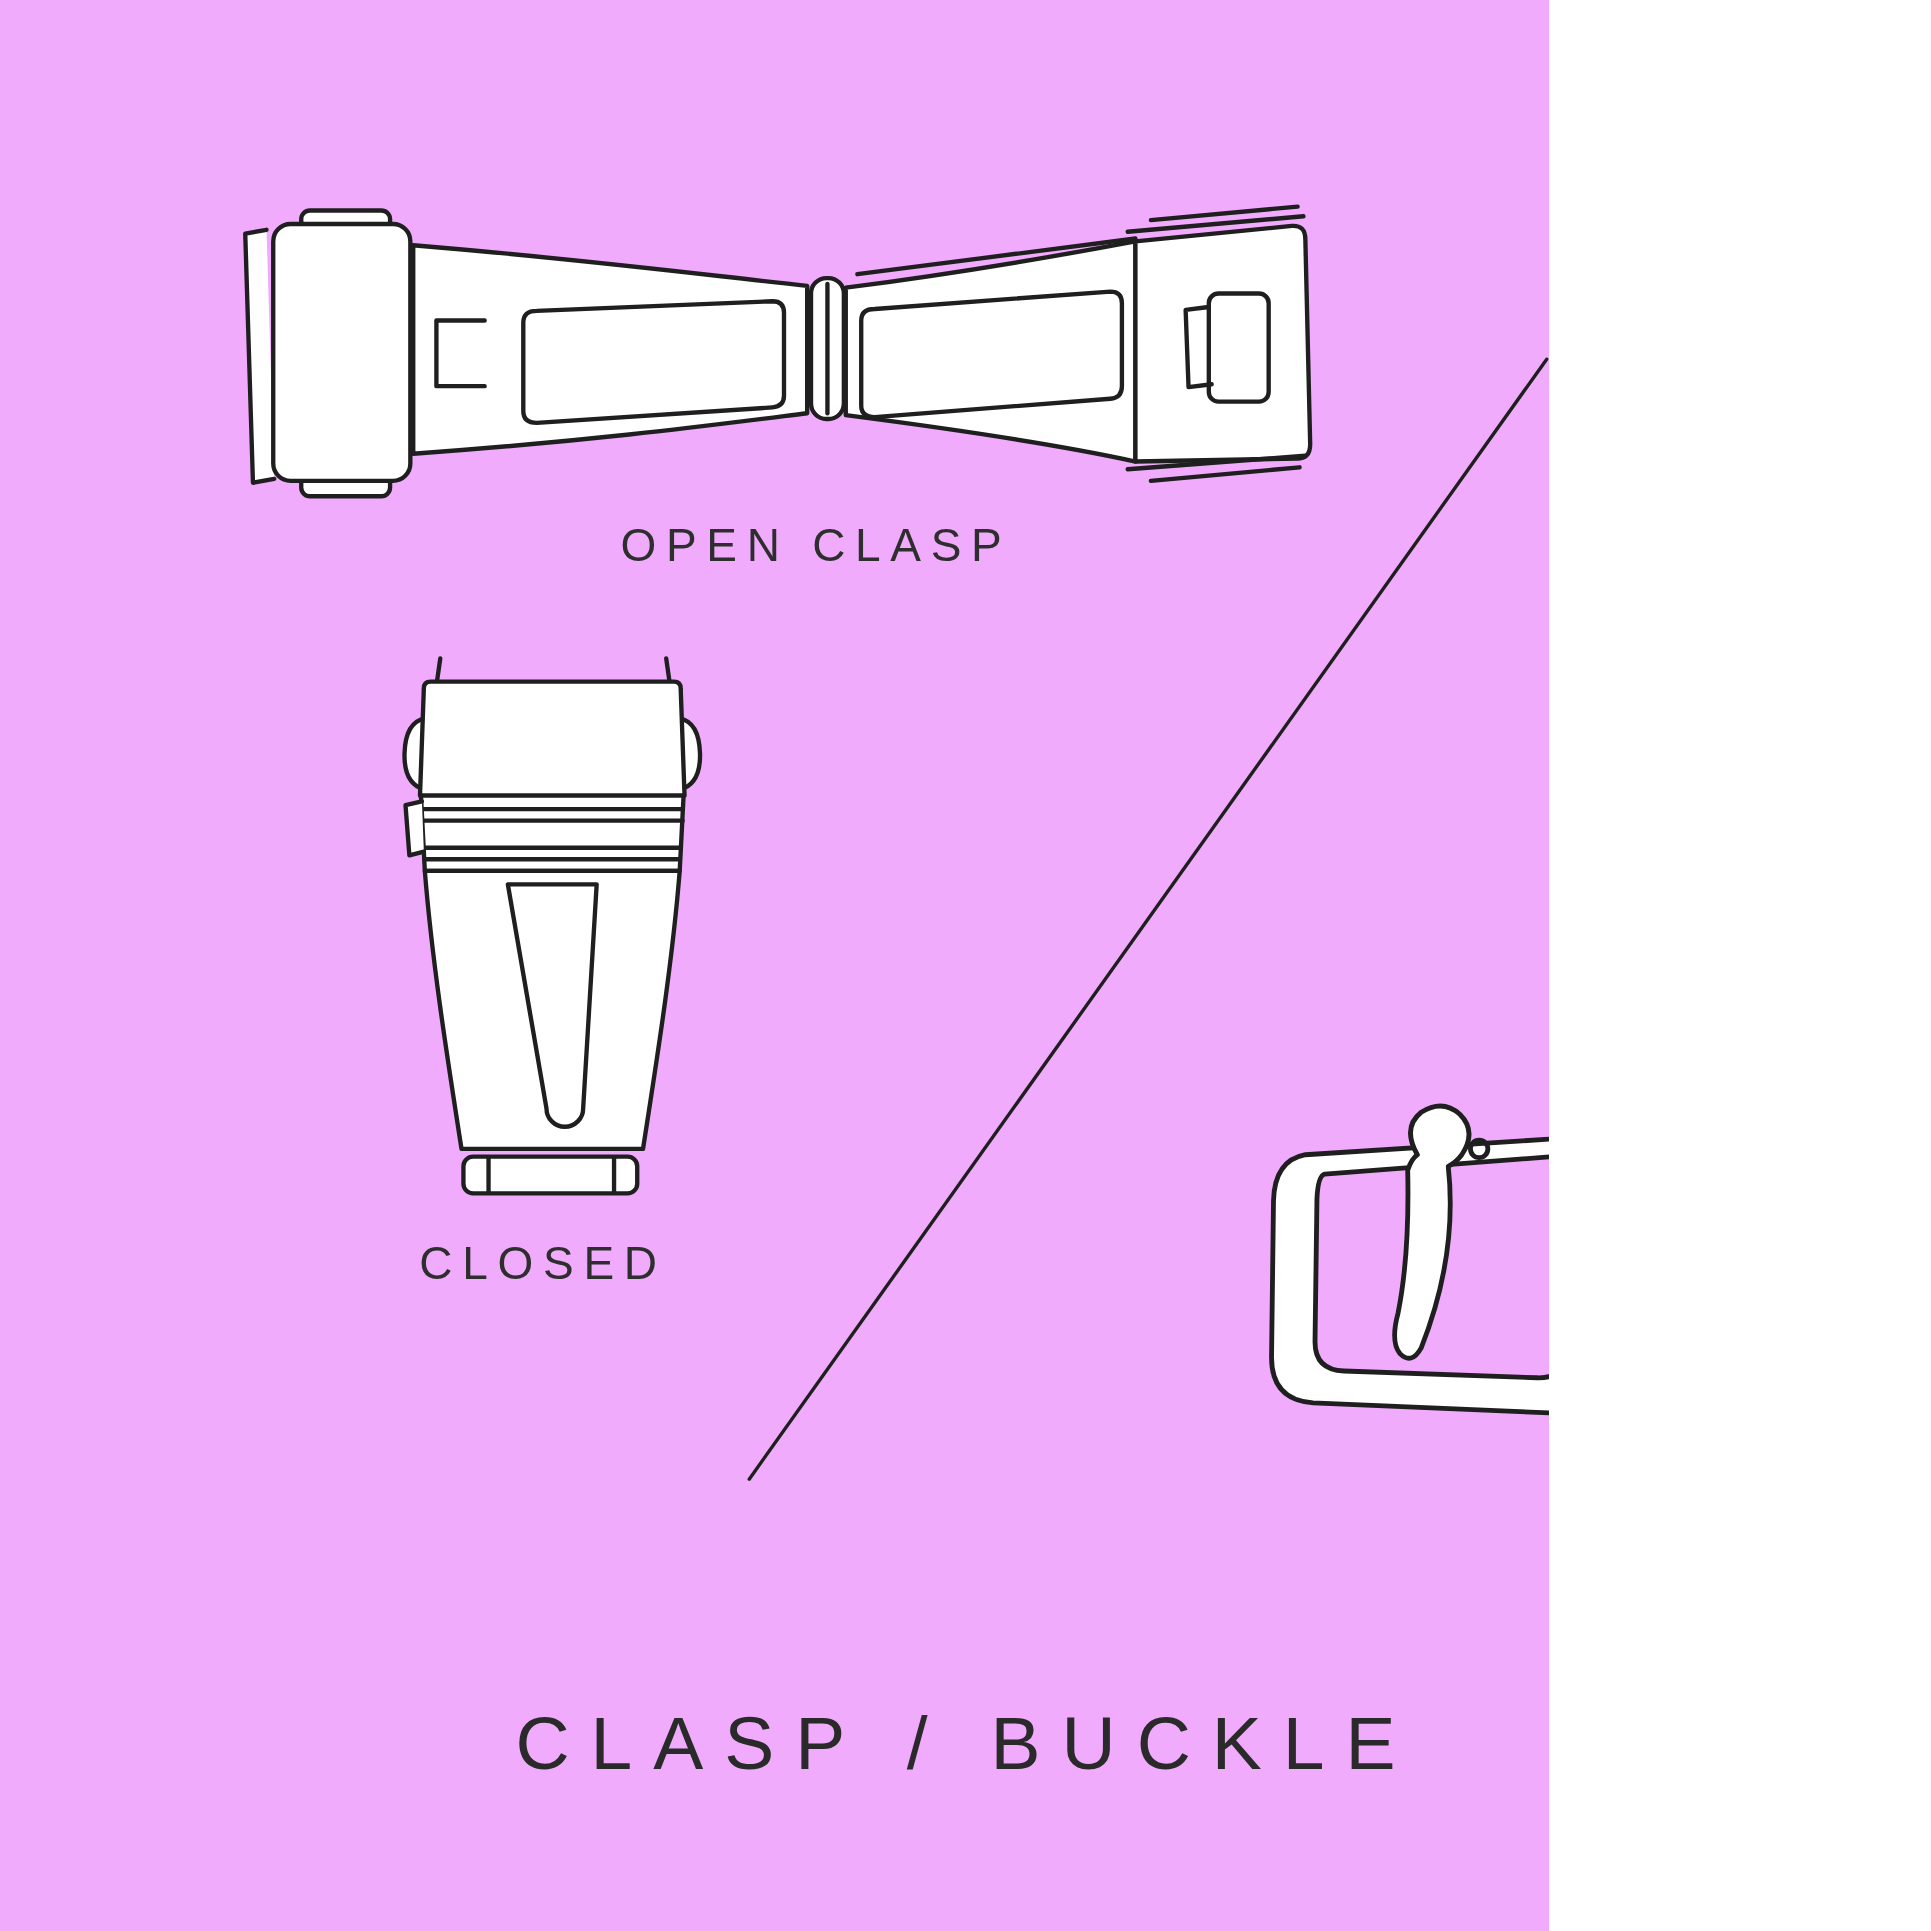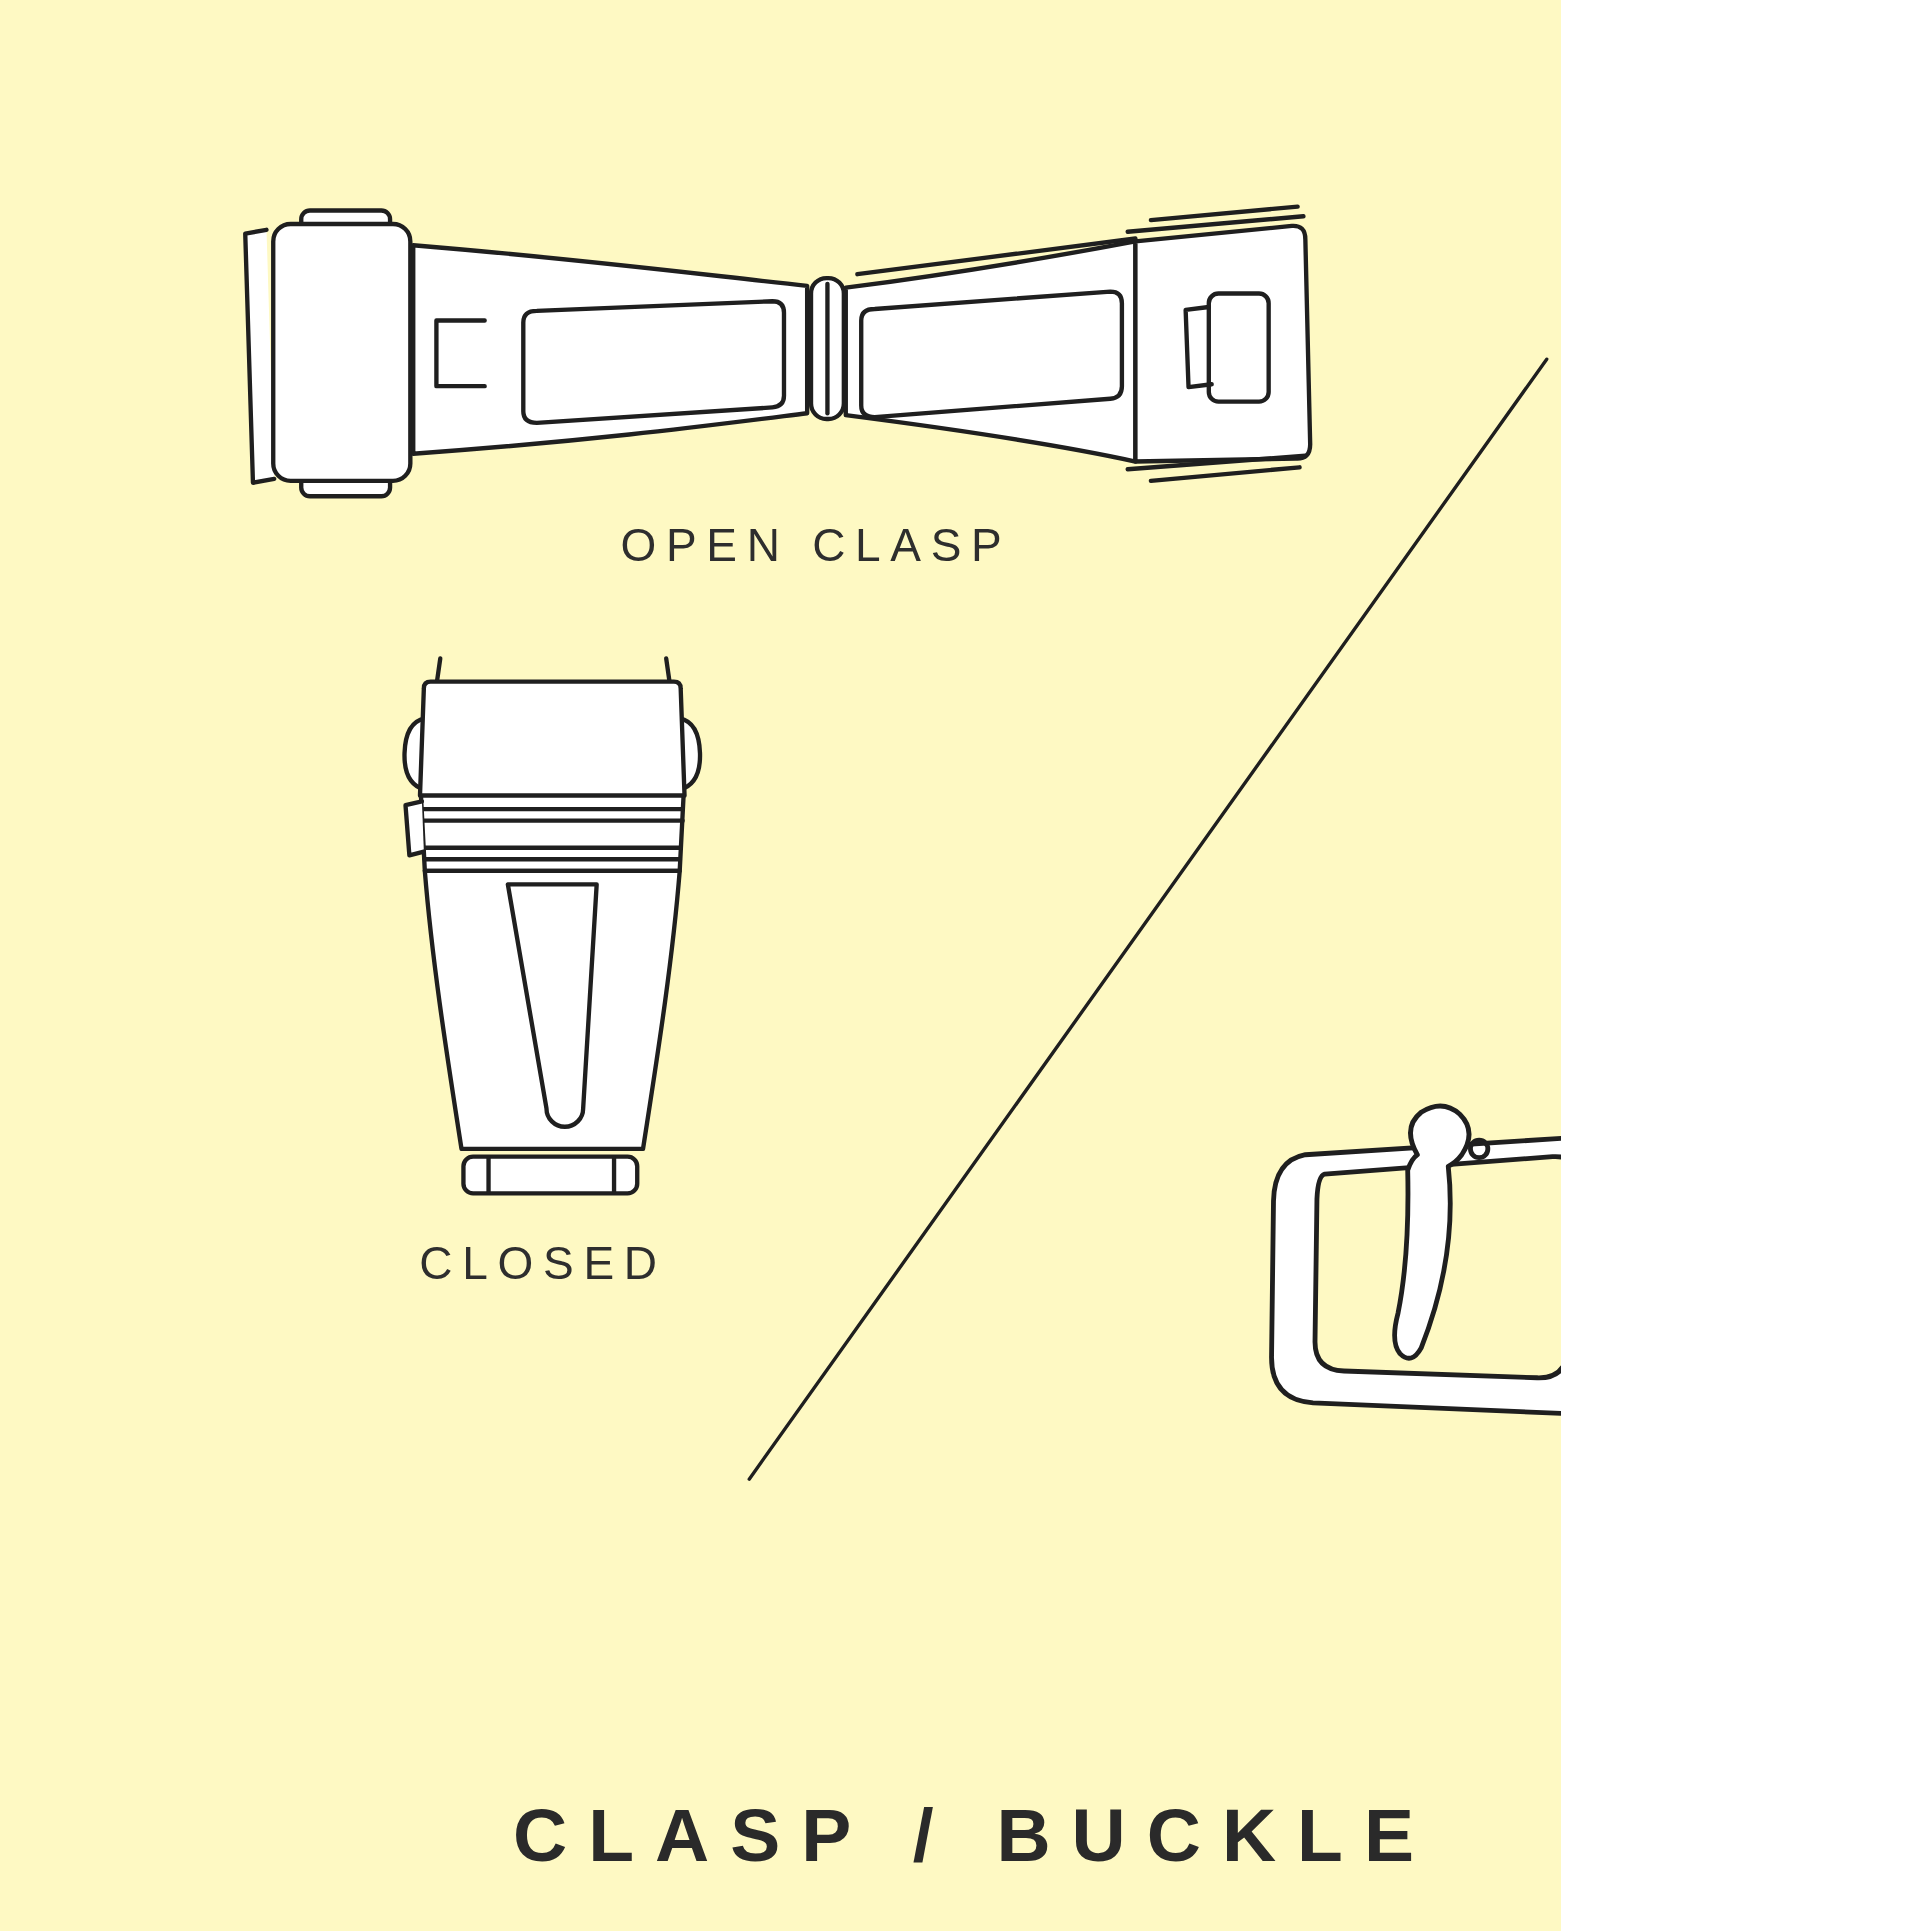--- a/index.html
+++ b/index.html
@@ -1,51 +1,49 @@
 <!DOCTYPE html>
 <html><head>
 <meta charset="utf-8">
 <style>
   html, body { margin: 0; padding: 0; background: #ffffff; }
   .canvas {
     position: relative;
     width: 1549px;
     height: 1931px;
-    background: #fef9c3;
+    background: #f0abfc;
     font-family: "Liberation Sans", sans-serif;
     overflow: hidden;
-    padding-left: 12px;
   }
   .diagram-svg {
     position: absolute;
     left: 0; top: 0;
     width: 1931px; height: 1931px;
   }
   .caption {
     position: absolute;
     transform: translateX(-50%);
     color: #2e2e2e;
     font-size: 46px;
     letter-spacing: 9.7px;
     font-weight: 400;
     white-space: nowrap;
   }
   .caption-open { left: 816px; top: 518px; }
   .caption-closed { left: 543px; top: 1236px; text-align: center; }
   .main-title {
     position: absolute;
     left: 966px;
-    top: 1792px;
+    top: 1700px;
     transform: translateX(-50%);
     color: #2a2a2a;
     font-size: 75px;
     letter-spacing: 21px;
-    font-weight: 700;
+    font-weight: 400;
     white-space: nowrap;
-    margin-left: 8px;
   }
 </style>
 </head>
 <body>
 
 <div class="canvas">
 
   <svg class="diagram-svg" viewBox="0 0 2000 2000" fill="none" stroke="#1f1f1f" stroke-width="4.5" stroke-linejoin="round" stroke-linecap="round">
 
     <g>

